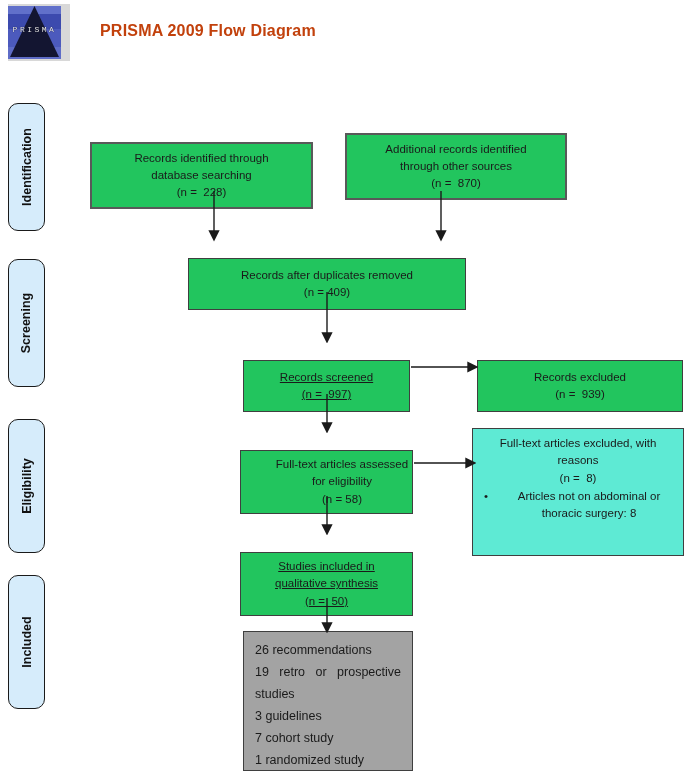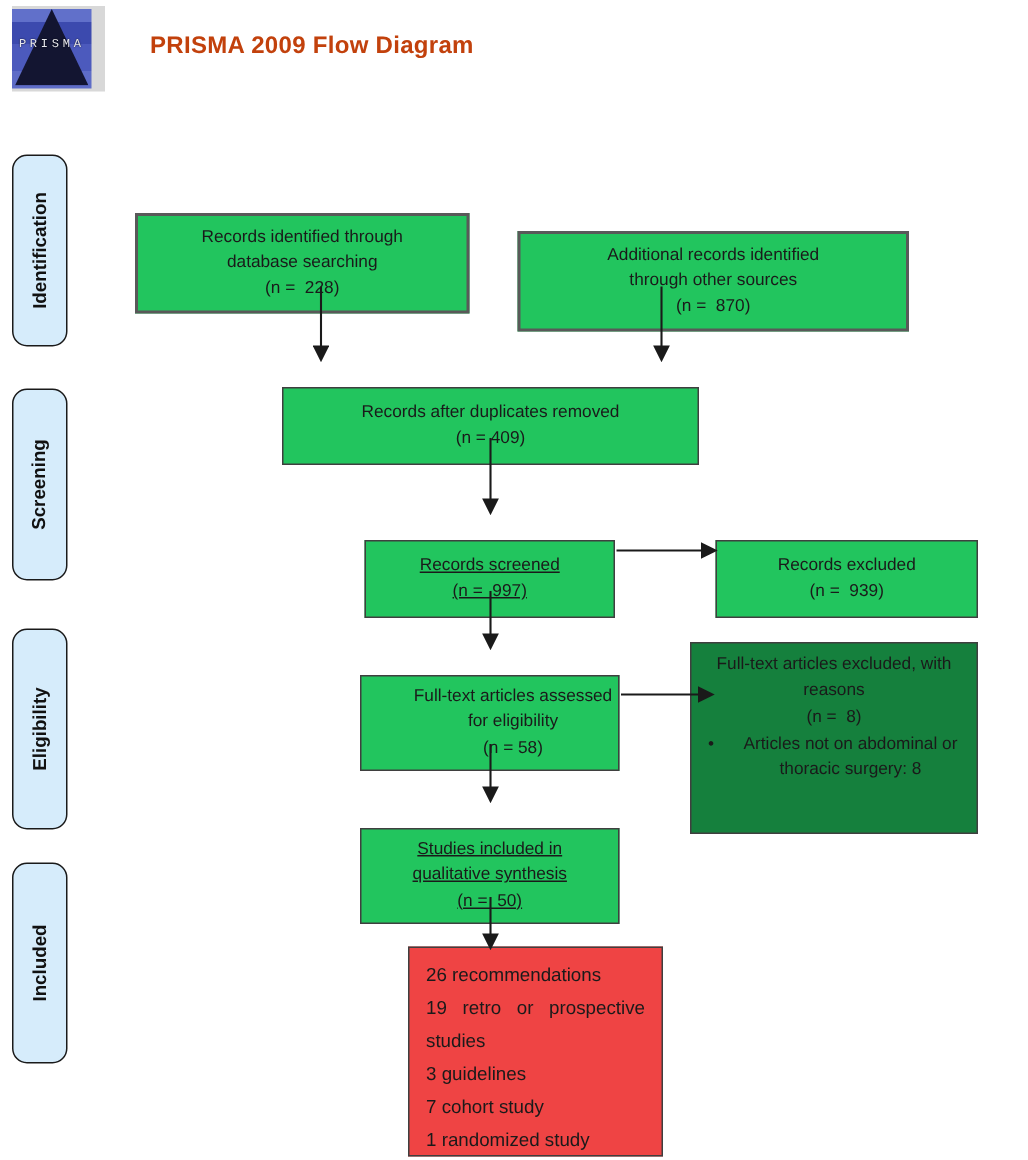--- a/index.html
+++ b/index.html
@@ -41,41 +41,41 @@
   #phase-eligibility{top:419px;height:134px;}
   #phase-included{top:575px;height:134px;}
 
   
   .fbox{
     position:absolute;background:#22c55e;border:1.5px solid #3f3f3f;box-sizing:border-box;
     display:flex;align-items:center;justify-content:center;text-align:center;
     font-size:11.5px;line-height:1.5;white-space:pre-wrap;color:#1a1a1a;margin-top:19px;
   }
   #box-records-db{left:90px;top:123px;width:223px;height:67px;border-color:#595959;border-width:2px;}
-  #box-records-other{left:345px;top:135px;width:261px;height:67px;border-color:#595959;border-width:2px;}
+  #box-records-other{left:345px;top:114px;width:222px;height:67px;border-color:#595959;border-width:2px;}
   #box-dup-removed{left:188px;top:239px;width:278px;height:52px;}
   #box-screened{left:243px;top:341px;width:167px;height:52px;text-decoration:underline;}
-  #box-excluded{left:477px;top:341px;width:175px;height:52px;}
+  #box-excluded{left:477px;top:341px;width:206px;height:52px;}
   #box-fulltext{left:240px;top:431px;width:173px;height:64px;padding-left:31px;}
   #box-qualitative{left:240px;top:533px;width:173px;height:64px;text-decoration:underline;}
 
   #box-fulltext-excluded{
-    left:460px;top:428px;width:192px;height:128px;position:absolute;background:#15803d;
+    left:472px;top:428px;width:212px;height:128px;position:absolute;background:#5eead4;
     border:1.5px solid #3f3f3f;box-sizing:border-box;font-size:11.5px;line-height:1.5;color:#1a1a1a;
     padding-top:6px;
   }
   .ftx-heading{text-align:center;white-space:pre-wrap;}
   .ftx-bullet{display:flex;margin-top:1px;padding-right:4px;}
   .ftx-bullet .dot{width:26px;text-align:center;flex:none;}
   .ftx-bullet .btxt{flex:1;text-align:center;white-space:pre-wrap;}
 
   #box-final{
-    left:243px;top:631px;width:170px;height:140px;position:absolute;background:#ef4444;
+    left:243px;top:631px;width:170px;height:140px;position:absolute;background:#a3a3a3;
     border:1.5px solid #3f3f3f;box-sizing:border-box;color:#1a1a1a;
-    font-size:12.5px;line-height:22px;padding:7px 11px 0 11px;text-align:left;margin-left:29px;
+    font-size:12.5px;line-height:22px;padding:7px 11px 0 11px;text-align:left;
   }
   #box-final .jline{text-align:justify;}
 
   
   #arrows{position:absolute;left:0;top:0;pointer-events:none;}
   #arrows line{stroke:#1a1a1a;stroke-width:1.4;}
 </style>
 </head>
 <body>
 

